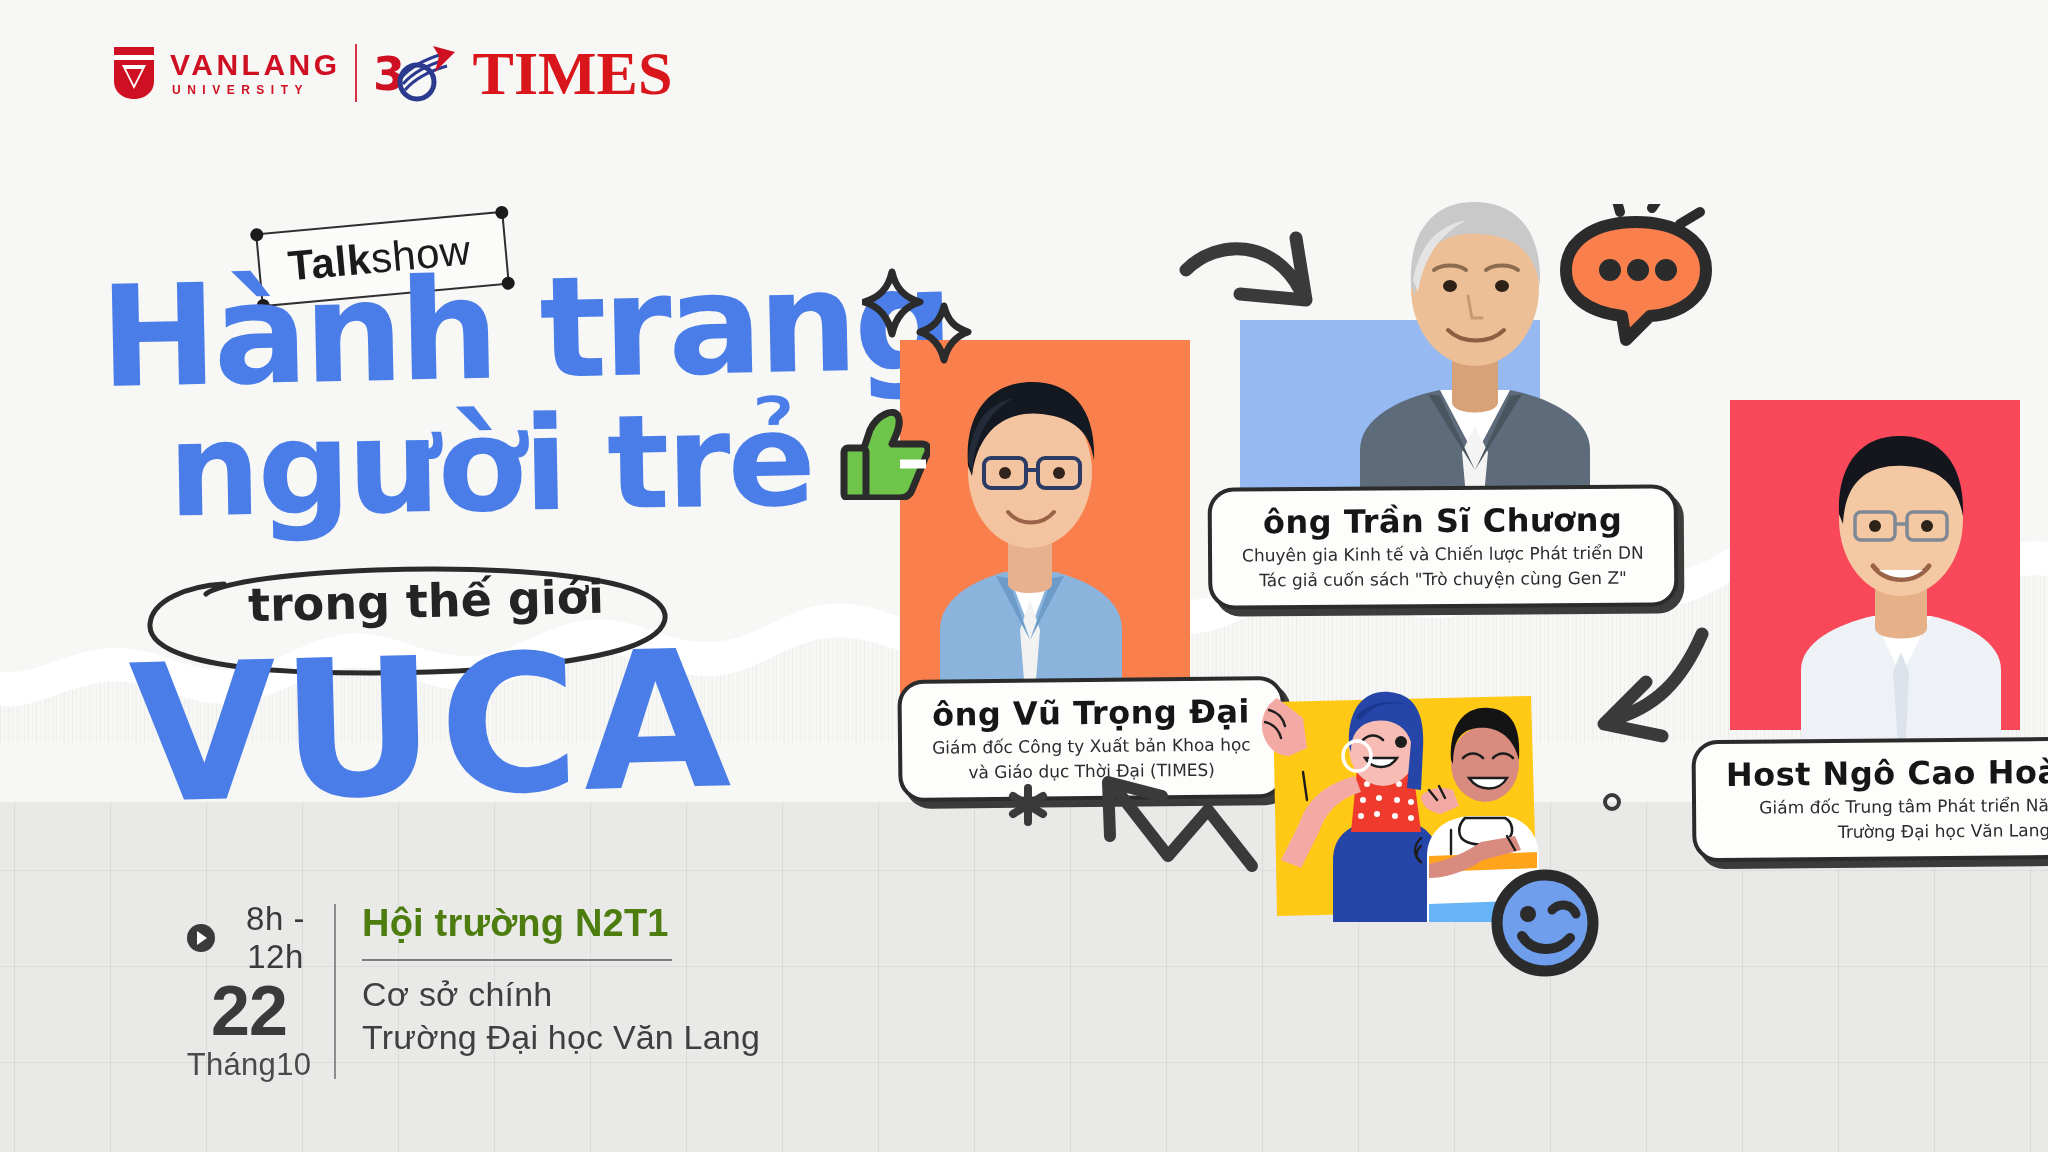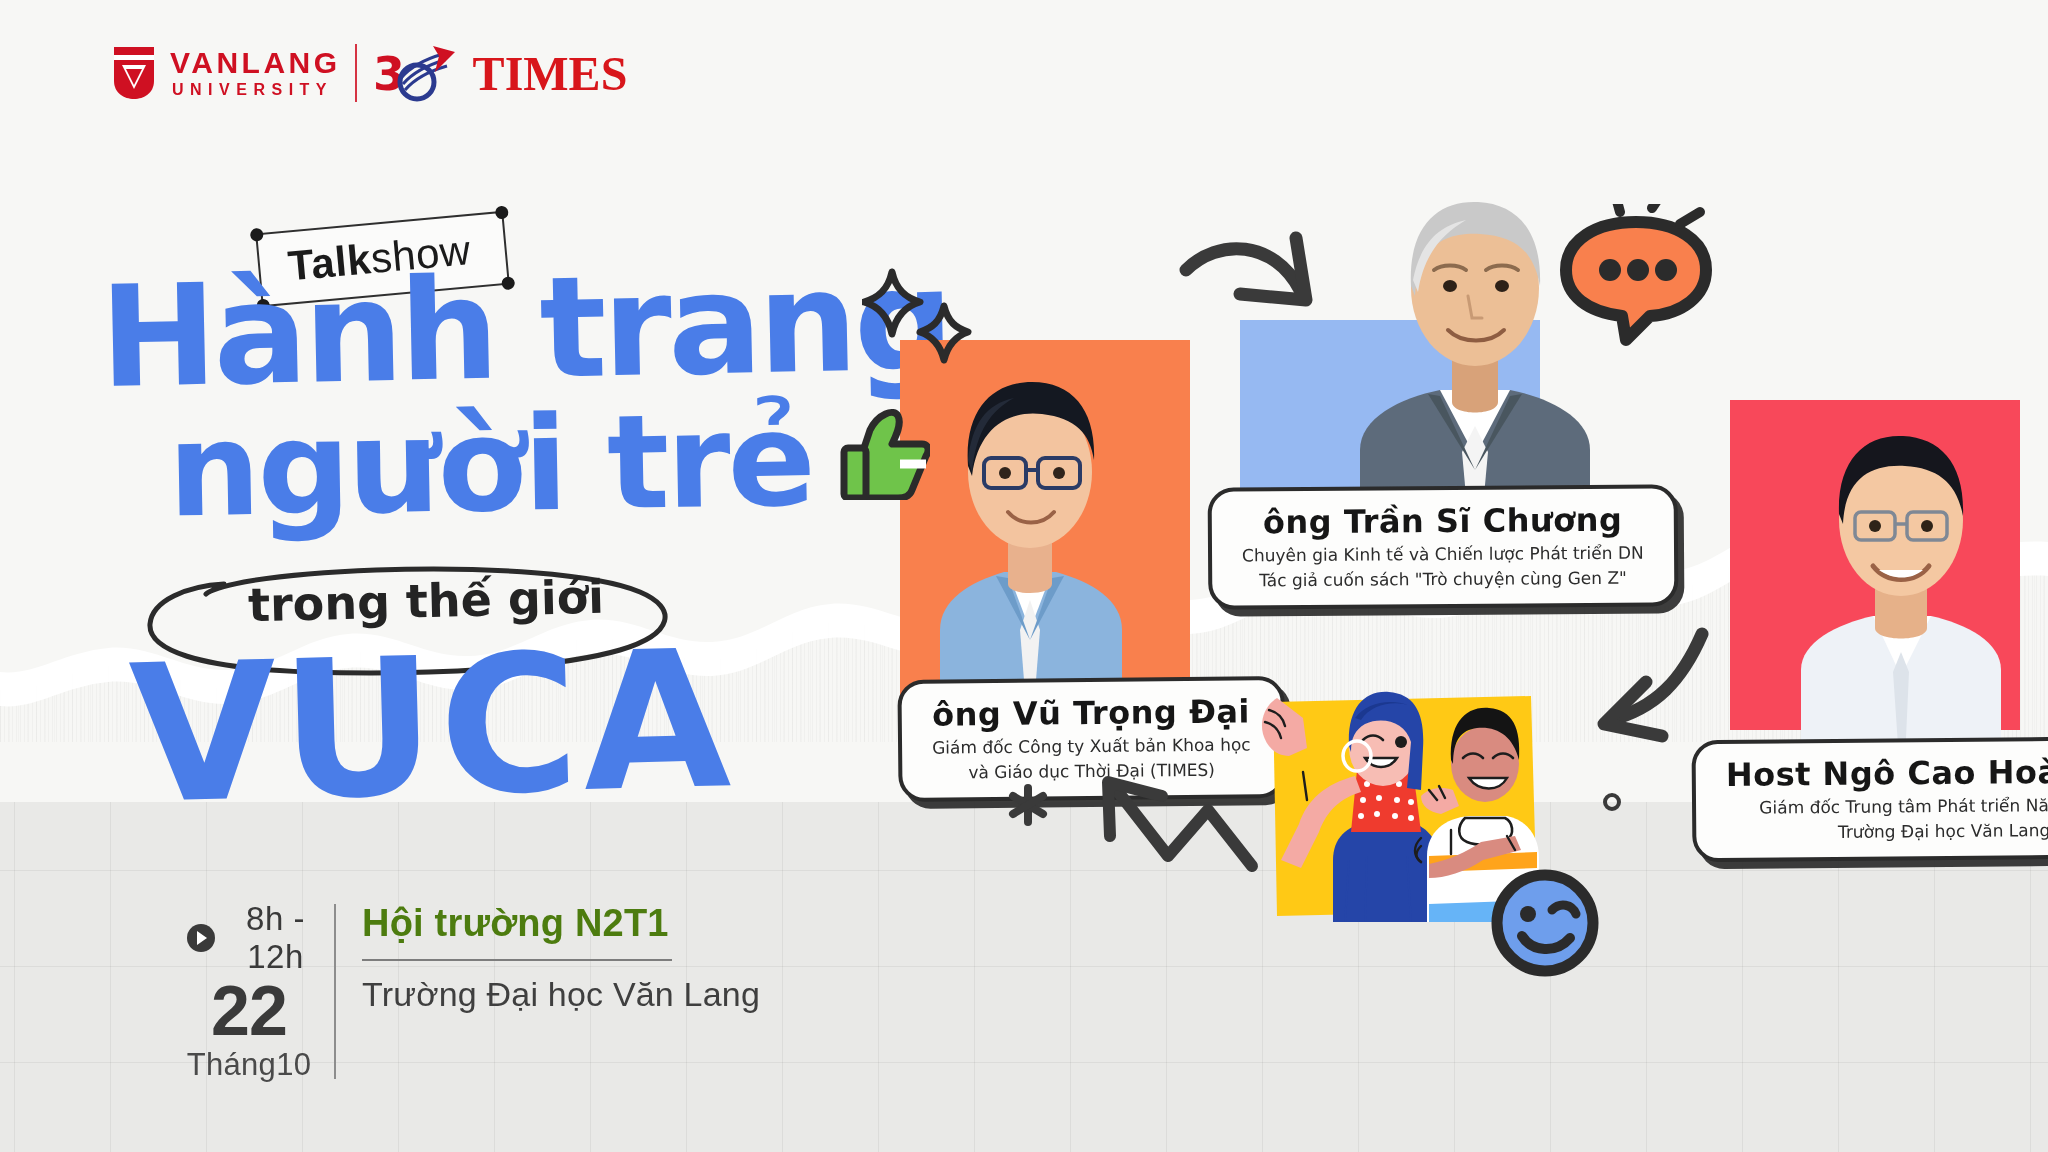--- a/index.html
+++ b/index.html
@@ -66,26 +66,26 @@
     gap: 14px;
     height: 66px;
   }
   .vl-shield { width: 44px; height: 56px; }
   .vl-words { line-height: 1; }
   .vl-name {
     font-size: 30px; font-weight: bold; letter-spacing: 3.5px;
     color: #cf1022; font-family: "Liberation Sans", sans-serif;
   }
   .vl-sub {
-    font-size: 16px; font-weight: bold; letter-spacing: 6.5px;
+    font-size: 12px; font-weight: bold; letter-spacing: 6.5px;
     color: #cf1022; margin-top: 4px; padding-left:2px;
   }
   .logo-divider { width: 2px; height: 58px; background: #cf1022; opacity:.85; }
   .times-word {
-    font-size: 48px; font-weight: bold; letter-spacing: 0px;
+    font-size: 62px; font-weight: bold; letter-spacing: 0px;
     color: #d8161b; font-family: "Liberation Serif", serif;
   }
 
   
   .talkshow-tag {
     position: absolute;
     left: 258px; top: 222px;
     transform: rotate(-5.2deg);
     background: #fbfbfa;
     border: 2px solid #2f2f2f;
@@ -568,17 +568,18 @@
       </div>
       <div class="foot-day">22</div>
       <div class="foot-month">Tháng10</div>
     </div>
 
     <div class="foot-rule"></div>
 
     <div class="foot-right">
       <div class="foot-venue">Hội trường N2T1</div>
       <div class="foot-hline"></div>
+      <div class="foot-campus">Cơ sở chính</div>
       <div class="foot-campus">Trường Đại học Văn Lang</div>
     </div>
   </div>
 
 </div>
 
 </body></html>

